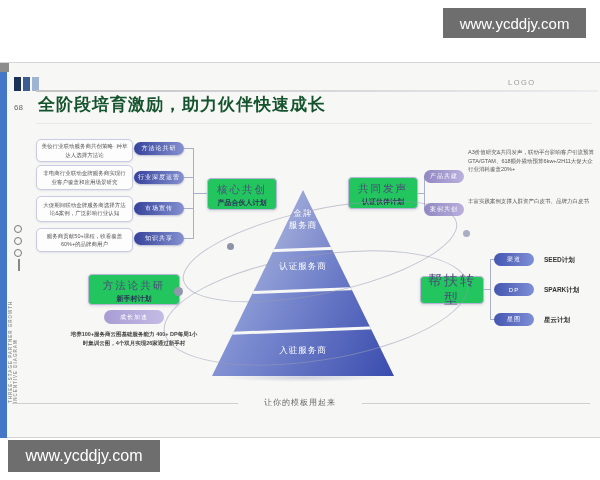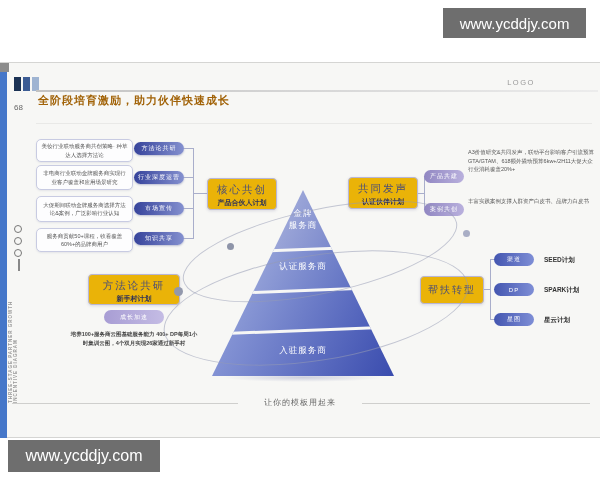--- a/index.html
+++ b/index.html
@@ -15,23 +15,23 @@
   #slide { position:absolute; left:0; top:62px; width:600px; height:376px; background:#f7f7f5; border-top:1px solid #d5d5d3; border-bottom:1px solid #d5d5d3; }
   #corner-sq { position:absolute; left:0; top:0; width:9px; height:9px; background:#8c8c8c; }
   #blue-strip { position:absolute; left:0; top:9px; width:7px; height:366px; background:#4577c9; }
 
   
   .hsq { position:absolute; top:14px; width:7px; height:14px; }
   #hsq1 { left:14px; background:#1b3254; }
   #hsq2 { left:23px; background:#3c5c94; }
   #hsq3 { left:32px; background:#9fb4d2; }
   #hline { position:absolute; left:36px; top:27px; width:562px; height:2px; background:linear-gradient(90deg,#c2c2c2,#ececec); }
-  #logo { position:absolute; left:481px; top:15px; width:80px; font-size:7.5px; color:#999; letter-spacing:1.5px; text-align:center; }
+  #logo { position:absolute; left:508px; top:15px; width:80px; font-size:7.5px; color:#999; letter-spacing:1.5px; text-align:left; }
   #pagenum { position:absolute; left:14px; top:40px; font-size:8px; color:#666; }
-  #slide-title { position:absolute; left:38px; top:30px; font-family:"Liberation Serif", serif; font-size:11px; font-weight:600; color:#a16207; letter-spacing:1px;text-align:right; }
+  #slide-title { position:absolute; left:38px; top:30px; font-family:"Liberation Serif", serif; font-size:17px; font-weight:600; color:#14532d; letter-spacing:1px;text-align:right; }
   #title-underline { position:absolute; left:36px; top:60px; width:556px; height:1px; background:#e9e9e7; }
 
   
   .deco-circle { position:absolute; left:14px; width:8px; height:8px; border:1.2px solid #777; border-radius:50%; background:transparent; }
   #circ1{ top:162px; } #circ2{ top:174px; } #circ3{ top:186px; }
   #deco-dash { position:absolute; left:18px; top:196px; width:1.5px; height:12px; background:#888; }
   #side-vtext { position:absolute; left:8px; top:220px; height:120px; writing-mode:vertical-rl; transform:rotate(180deg); font-size:4.5px; letter-spacing:1px; color:#999; font-weight:bold; }
 
   
   .txtbox { position:absolute; left:36px; width:97px; background:#fdfdfe; border:1px solid #c8cbe2; border-radius:5px; box-shadow:0 1px 2px rgba(90,95,140,.12); font-size:5.5px; color:#555; line-height:1.5; display:flex; align-items:center; justify-content:center; text-align:center; padding:2px 4px; }
@@ -39,28 +39,28 @@
   #lrow2 { top:133px; height:26px; } #lrow3 { top:165px; height:24px; }
 
   
   .pill-dark { position:absolute; left:134px; width:50px; height:13px; border-radius:7px; background:linear-gradient(90deg,#36439b,#8490cf); color:#fff; font-size:6px; letter-spacing:1px; display:flex; align-items:center; justify-content:center; box-shadow:0 1px 2px rgba(50,60,130,.3); }
   #lpill0 { top:79px; } #lpill1 { top:108px; } #lpill2 { top:139px; } #lpill3 { top:169px; }
 
   
   .line { position:absolute; background:#a9aecb; }
 
   
-  .hubbox { position:absolute; background:#eab308; border:1px solid #b8b6d6; border-radius:4px; box-shadow:0 1px 3px rgba(80,80,130,.18); text-align:center; padding-top:4px; }
+  .hubbox { position:absolute; background:#22c55e; border:1px solid #b8b6d6; border-radius:4px; box-shadow:0 1px 3px rgba(80,80,130,.18); text-align:center; padding-top:4px; }
   .hub-title { font-family:"Liberation Serif", serif; font-size:10.5px; color:#4a4e78; letter-spacing:2px; }
   .hub-sub { font-size:7px; font-weight:bold; color:#2e3258; margin-top:1px; }
   #hub-core { left:207px; top:115px; width:70px; height:32px; }
   #hub-focus { left:348px; top:114px; width:70px; height:32px; }
   #hub-grow { left:88px; top:211px; width:92px; height:31px; }
   #hub-transform { left:420px; top:213px; width:64px; height:28px; display:flex; align-items:center; justify-content:center; padding-top:0; }
-  #hub-transform .hub-title { font-size:10px; }
+  #hub-transform .hub-title { font-size:14px; }
 
   
   .pill-lav { position:absolute; left:424px; width:40px; height:13px; border-radius:7px; background:linear-gradient(90deg,#9187c2,#b9b0dd); color:#fff; font-size:6px; letter-spacing:1px; display:flex; align-items:center; justify-content:center; }
   #rpill0 { top:107px; } #rpill1 { top:140px; }
   .rtext { position:absolute; left:468px; width:126px; font-size:5.5px; color:#555; line-height:1.55; }
   #rtext0 { top:85px; } #rtext1 { top:134px; }
 
   
   .pill-soft { position:absolute; left:104px; top:247px; width:60px; height:14px; border-radius:8px; background:linear-gradient(90deg,#a89dd4,#c4bce4); color:#fff; font-size:6px; letter-spacing:1px; display:flex; align-items:center; justify-content:center; }
   #grow-text { position:absolute; left:68px; top:267px; width:132px; font-size:5.5px; font-weight:bold; color:#444; line-height:1.6; text-align:center; }

